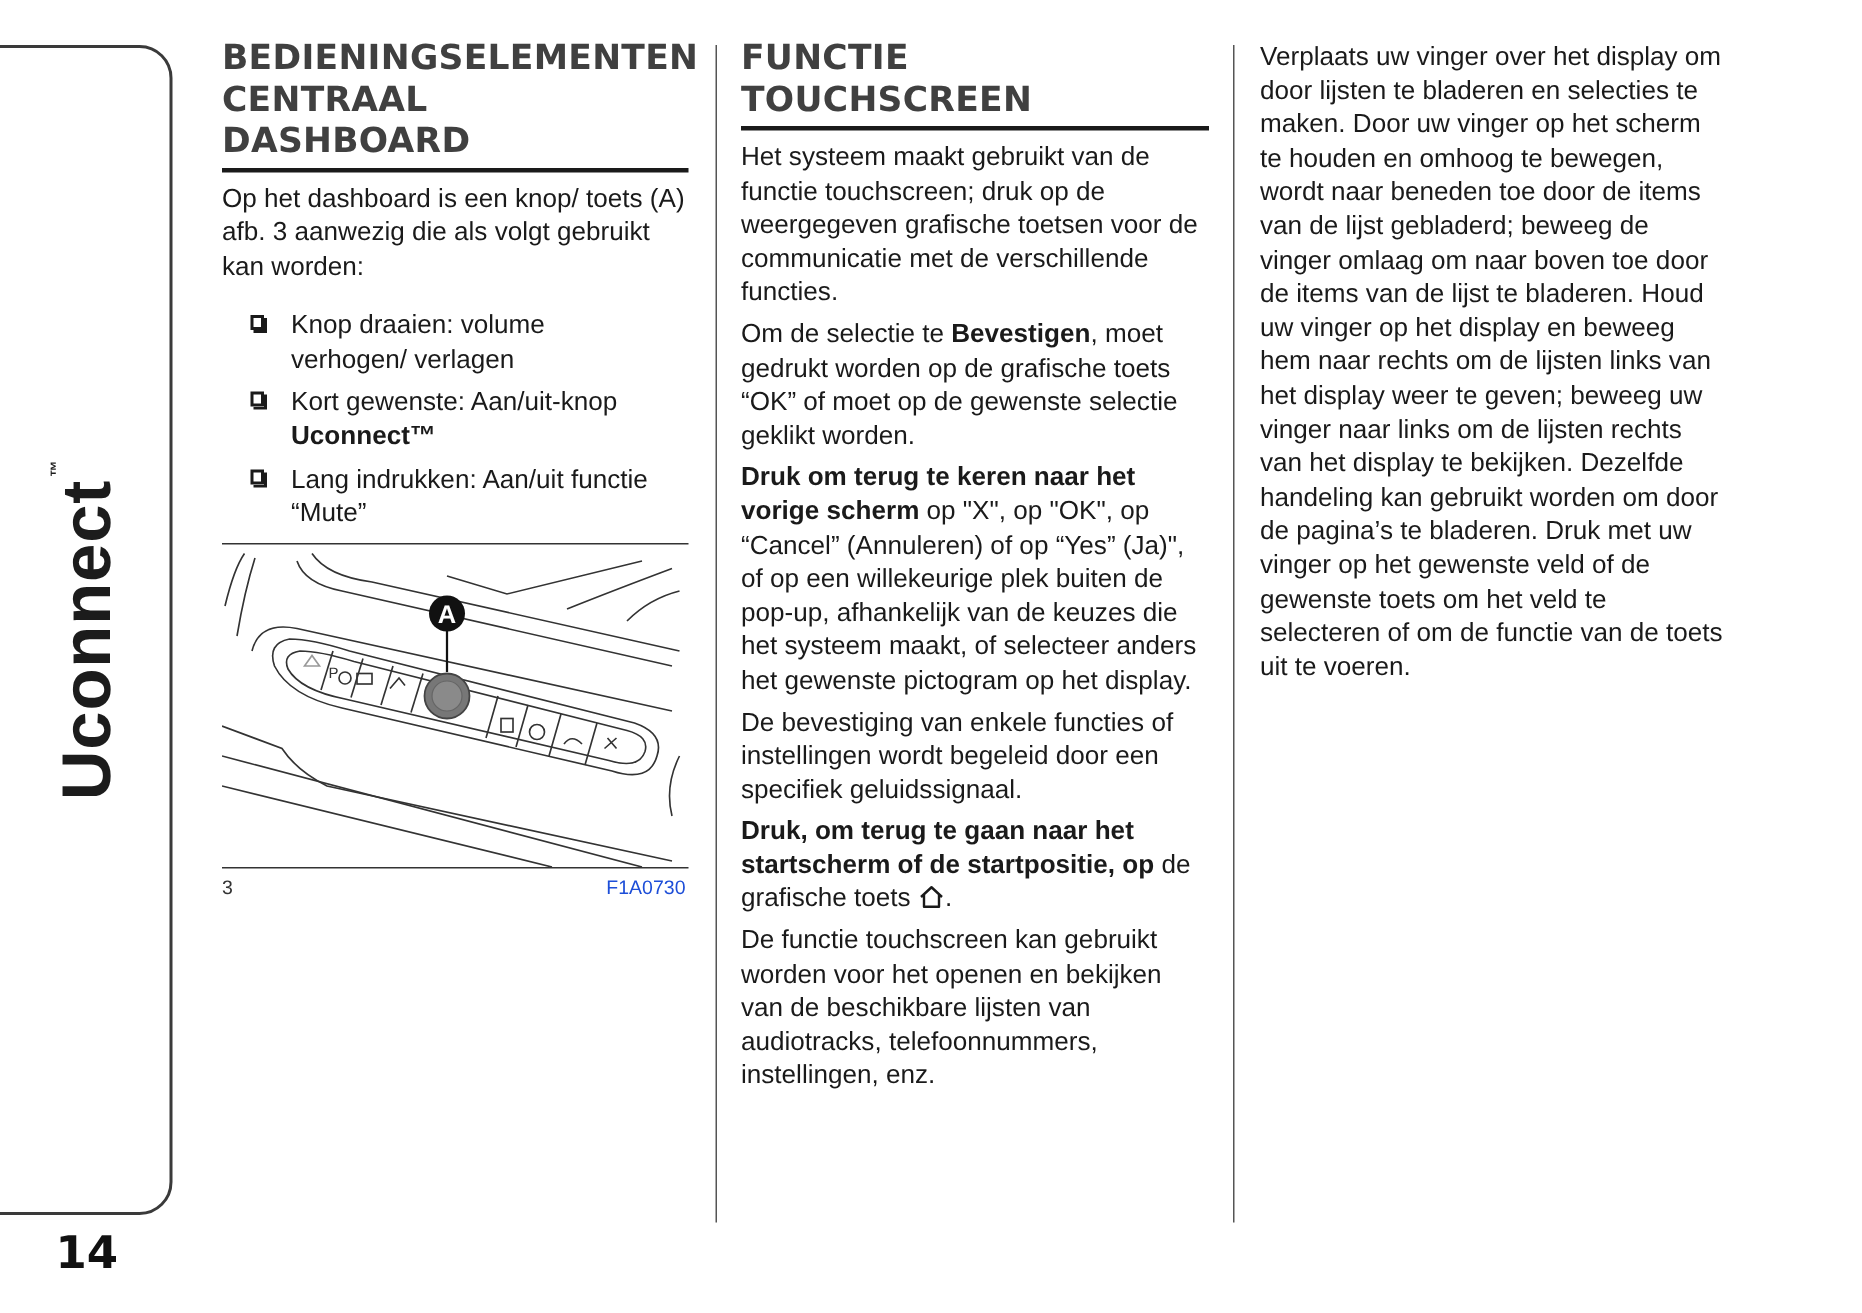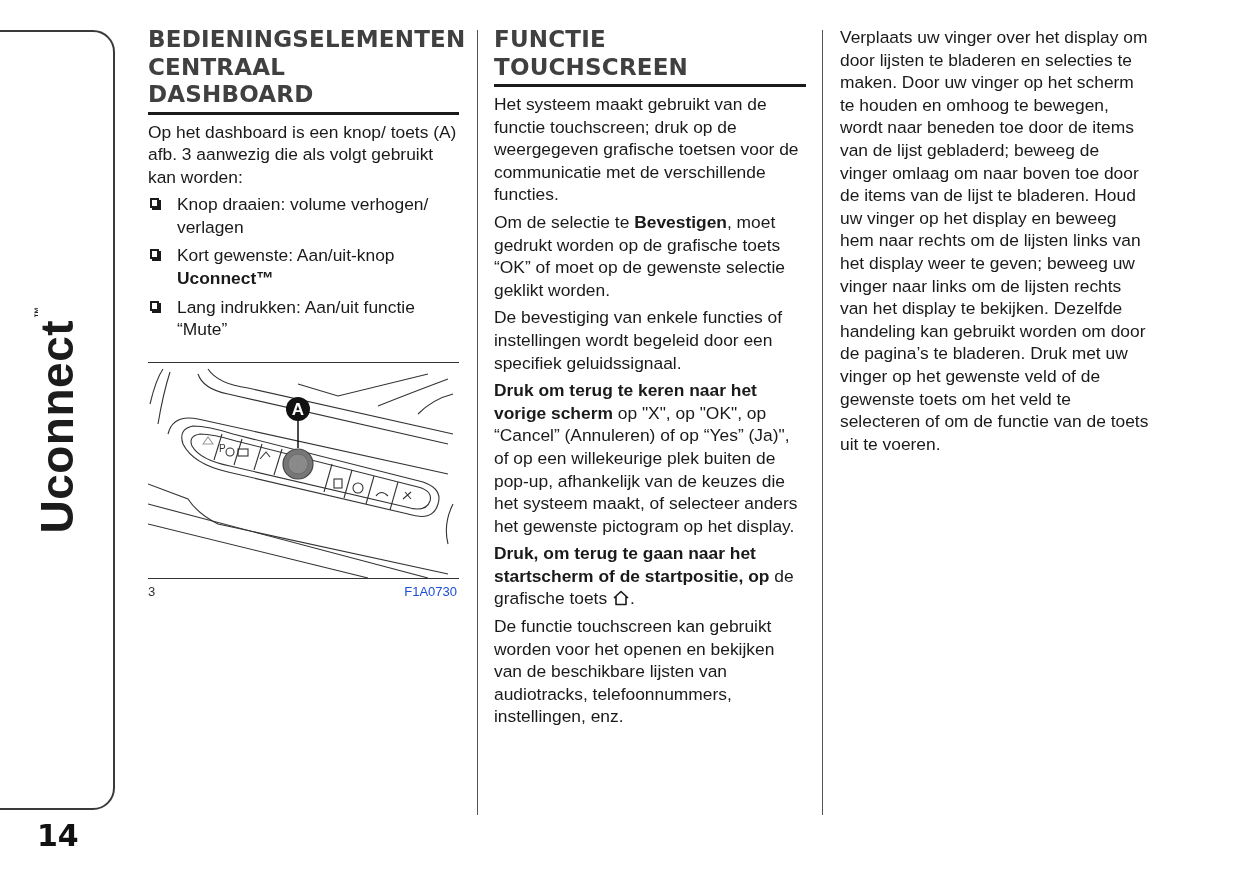--- a/index.html
+++ b/index.html
@@ -26,21 +26,21 @@
     .vline { position: absolute; top: 30px; width: 1px; height: 785px; background: #555; }
     .col { position: absolute; top: 26px; font-size: 17.4px; line-height: 22.6px; }
     .col p { margin: 0 0 5px 0; }
     .heading {
       font-family: "DejaVu Sans", sans-serif; font-weight: 700;
       font-size: 23px; line-height: 27.5px; letter-spacing: 0.2px; color: #404040;
       padding-bottom: 3px; border-bottom: 3px solid #1a1a1a; margin-bottom: 6px;
       text-transform: uppercase;
     }
     .heading span { display: block; }
-    ul.bullets { list-style: none; margin: 0; padding: 0; }
+    ul.bullets { list-style: none; margin: 17px; padding: 0; }
     ul.bullets li { position: relative; padding-left: 29px; margin-bottom: 6px; }
     .bullet-box {
       position: absolute; left: 2px; top: 5px; width: 9px; height: 10px;
       border: 2px solid #1a1a1a; border-left-width: 2px; box-sizing: border-box;
       box-shadow: 2px 2px 0 #1a1a1a;
     }
     b { font-weight: 700; }
     .figure { position: absolute; left: 148px; top: 362px; width: 311px; height: 240px; }
     .figure .rule-top { position: absolute; left: 0; top: 0; width: 311px; height: 1px; background: #333; }
     .figure .rule-bot { position: absolute; left: 0; top: 216px; width: 311px; height: 1px; background: #333; }
@@ -127,22 +127,22 @@
   <div class="fig-code">F1A0730</div>
 </div>
 
 <div class="col" style="left:494px; width:312px;">
   <div class="heading">
     <span>FUNCTIE</span>
     <span>TOUCHSCREEN</span>
   </div>
   <p>Het systeem maakt gebruikt van de functie touchscreen; druk op de weergegeven grafische toetsen voor de communicatie met de verschillende functies.</p>
   <p><span>Om de selectie te </span><b>Bevestigen</b><span>, moet gedrukt worden op de grafische toets “OK” of moet op de gewenste selectie geklikt worden.</span></p>
+  <p><b>Druk om terug te keren naar het vorige scherm</b><span> op "X", op "OK", op “Cancel” (Annuleren) of op “Yes” (Ja)", of op een willekeurige plek buiten de pop-up, afhankelijk van de keuzes die het systeem maakt, of selecteer anders het gewenste pictogram op het display.</span></p>
   <p>De bevestiging van enkele functies of instellingen wordt begeleid door een specifiek geluidssignaal.</p>
-  <p><b>Druk om terug te keren naar het vorige scherm</b><span> op "X", op "OK", op “Cancel” (Annuleren) of op “Yes” (Ja)", of op een willekeurige plek buiten de pop-up, afhankelijk van de keuzes die het systeem maakt, of selecteer anders het gewenste pictogram op het display.</span></p>
   <p><b>Druk, om terug te gaan naar het startscherm of de startpositie, op</b><span> de grafische toets </span><svg class="home-icon" viewBox="0 0 18 16">
         <path d="M2,8 L9,1.5 L16,8 M4,6.5 L4,14.5 L14,14.5 L14,6.5" fill="none" stroke="#1a1a1a" stroke-width="1.6" stroke-linejoin="round"></path>
       </svg><span>.</span></p>
   <p>De functie touchscreen kan gebruikt worden voor het openen en bekijken van de beschikbare lijsten van audiotracks, telefoonnummers, instellingen, enz.</p>
 </div>
 
 <div class="col" style="left:840px; width:310px;">
   <p>Verplaats uw vinger over het display om door lijsten te bladeren en selecties te maken. Door uw vinger op het scherm te houden en omhoog te bewegen, wordt naar beneden toe door de items van de lijst gebladerd; beweeg de vinger omlaag om naar boven toe door de items van de lijst te bladeren. Houd uw vinger op het display en beweeg hem naar rechts om de lijsten links van het display weer te geven; beweeg uw vinger naar links om de lijsten rechts van het display te bekijken. Dezelfde handeling kan gebruikt worden om door de pagina’s te bladeren. Druk met uw vinger op het gewenste veld of de gewenste toets om het veld te selecteren of om de functie van de toets uit te voeren.</p>
 </div>
 

